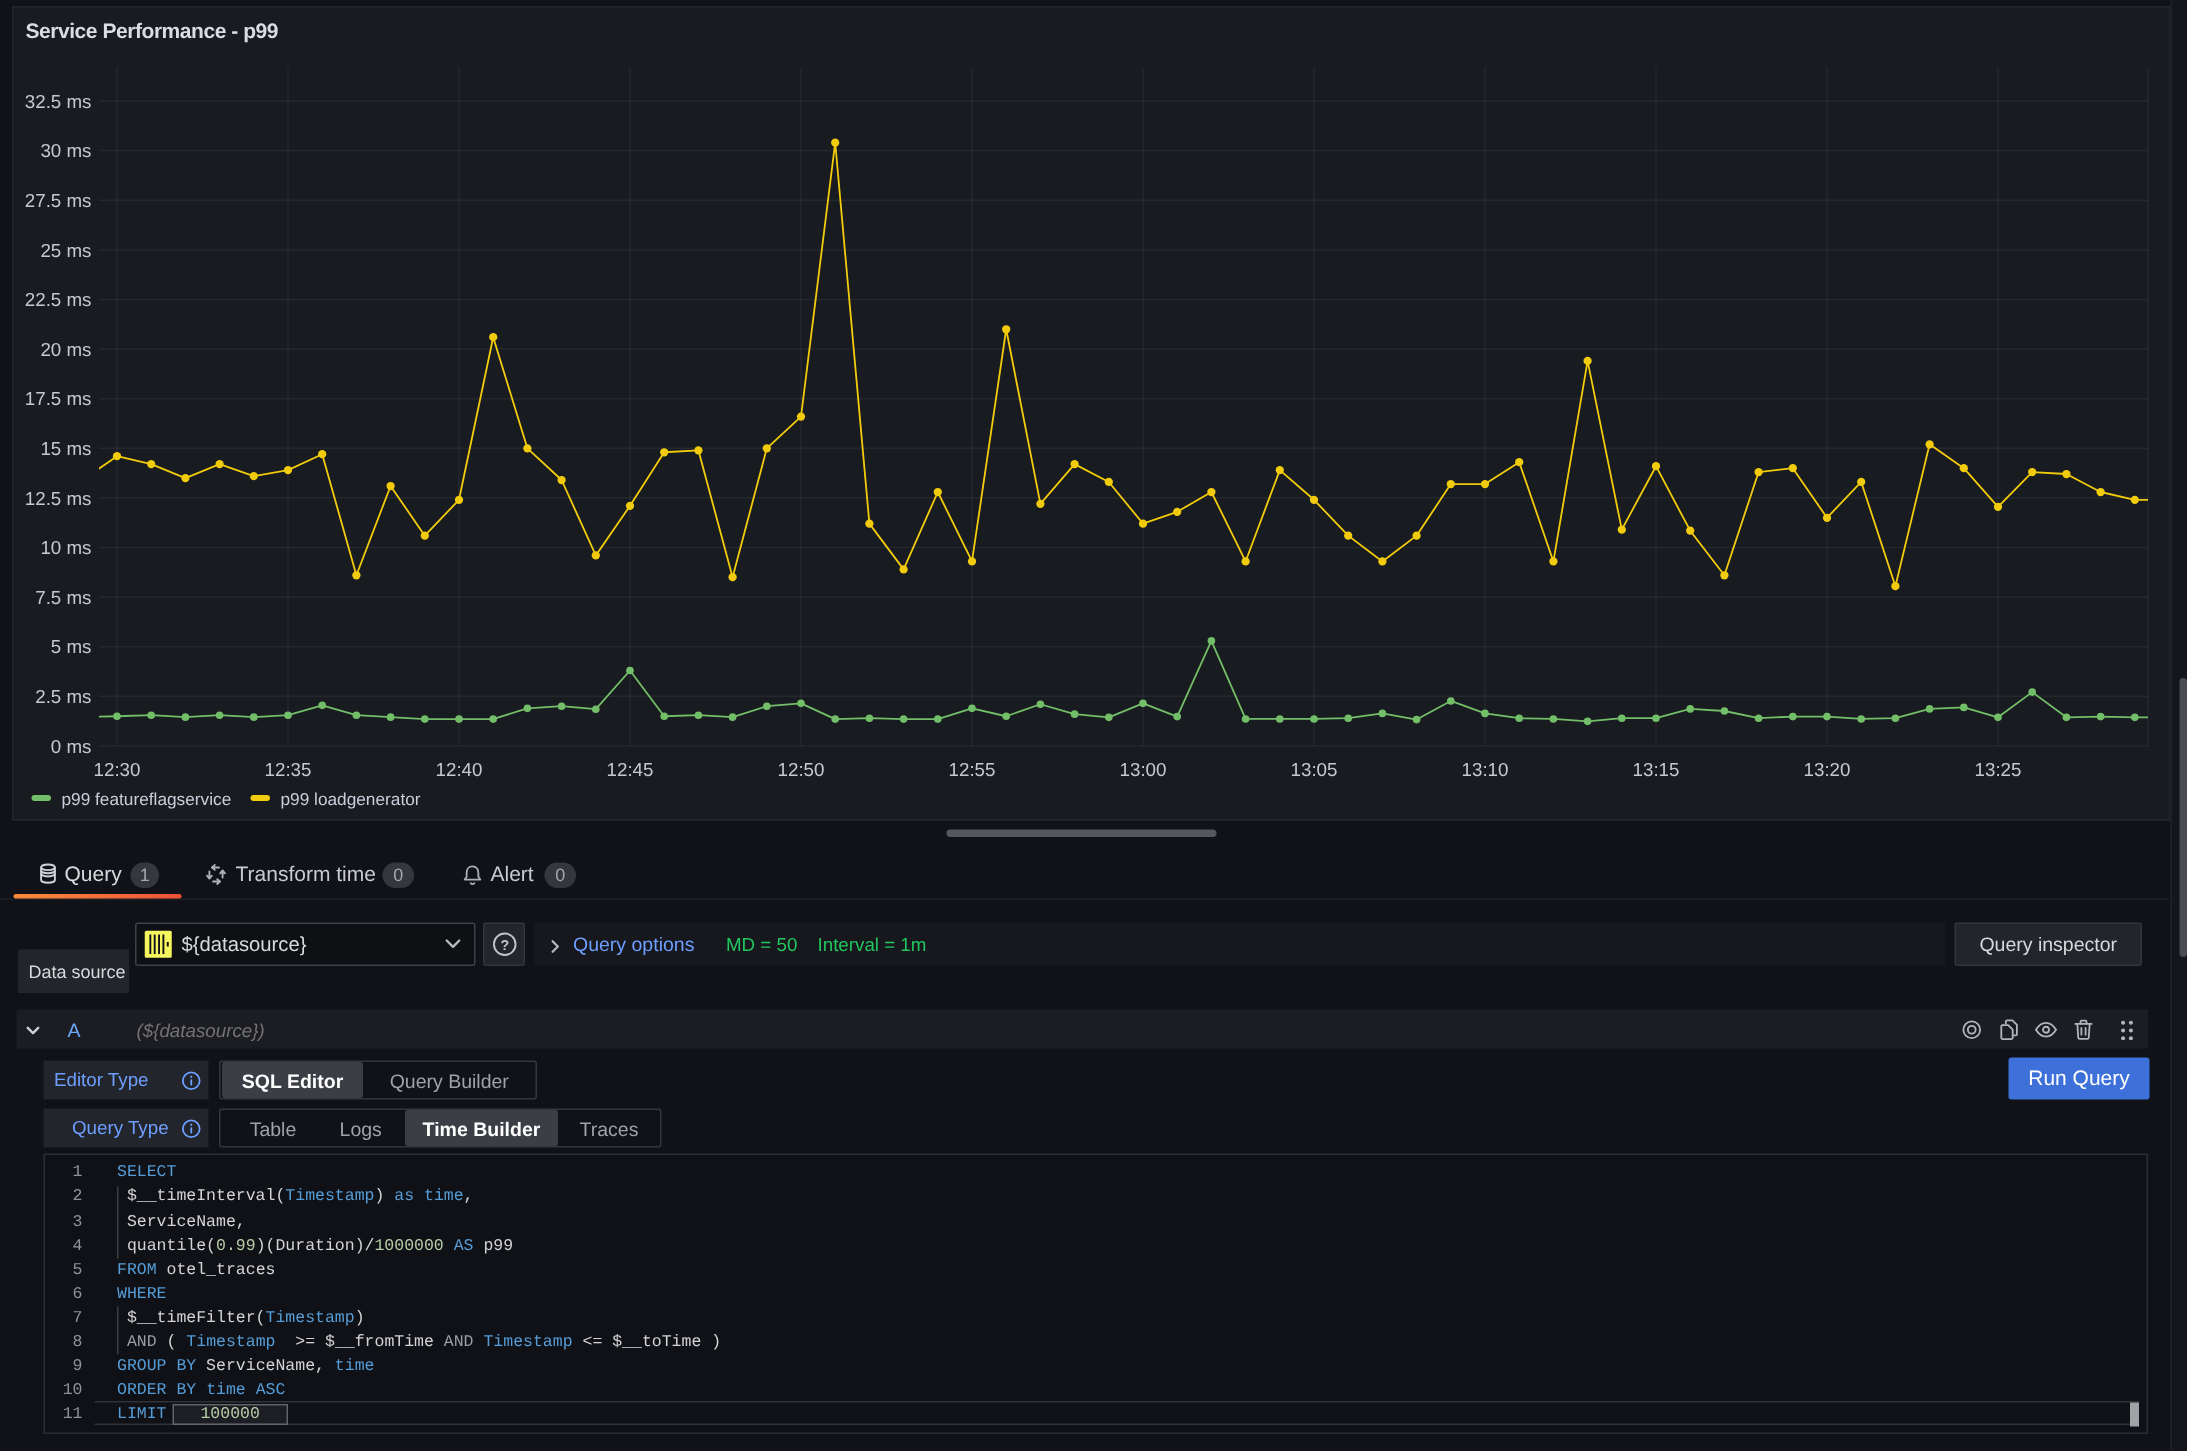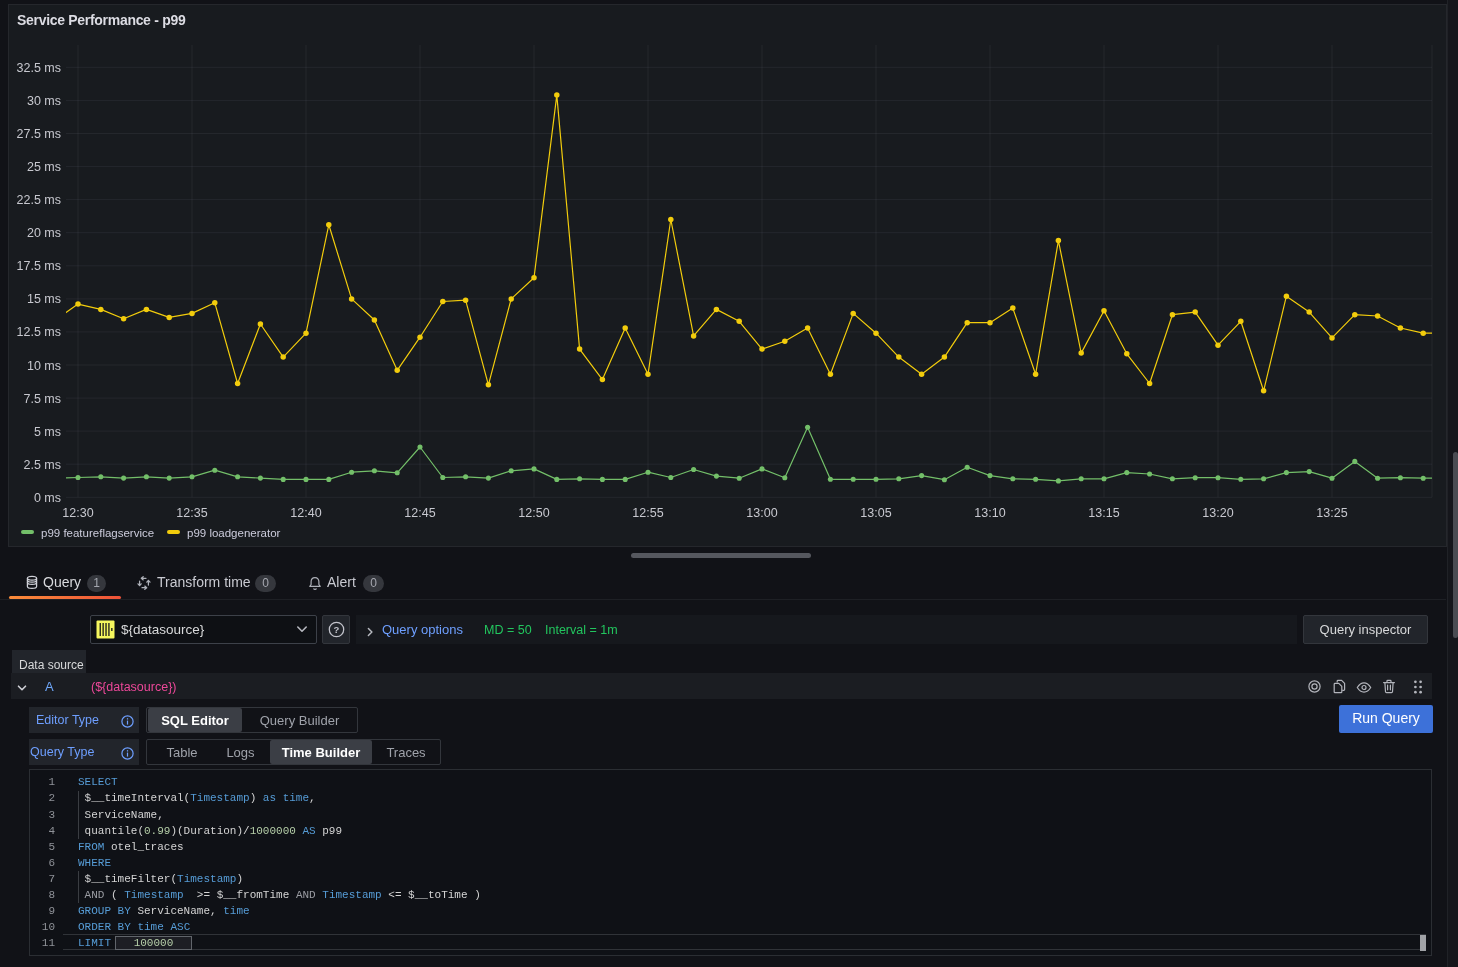--- a/index.html
+++ b/index.html
@@ -253,21 +253,21 @@
       <g fill="none" stroke="#adb0b8" stroke-width="1.2" stroke-linejoin="round">
 <path d="M7 1.6 c-2.6 0-3.9 1.9-3.9 4.2 v2.7 l-1.3 1.9 h10.4 l-1.3-1.9 v-2.7 c0-2.3-1.3-4.2-3.9-4.2 z"></path>
 <path d="M5.6 12.3 a1.45 1.45 0 0 0 2.8 0"></path>
       </g>
     </svg></div>
 <div class="tabtxt" style="left:327px">Alert</div>
 <div class="badge" style="left:363px;width:21px">0</div>
 <div class="abs" style="left:0;top:599.3px;width:1446px;height:1px;background:#1e2025"></div>
 <div class="underline"></div>
 
-<div class="lbl" style="left:12px;top:650px;width:74px;height:29px;padding-left:7px;font-size:12px;white-space:nowrap">Data source</div>
+<div class="lbl" style="left:12px;top:633px;width:74px;height:29px;padding-left:7px;font-size:12px;white-space:nowrap">Data source</div>
 <div class="dd"></div>
 <div class="abs" style="left:96px;top:620px"><svg width="19" height="19" viewBox="0 0 19 19">
       <rect x="0.5" y="0.5" width="18" height="18" rx="1" fill="#F6F75E"></rect>
 <g fill="#101117">
         <rect x="3.6" y="3" width="1.25" height="13"></rect>
         <rect x="6.5" y="3" width="1.25" height="13"></rect>
 <rect x="9.4" y="3" width="1.25" height="13"></rect>
         <rect x="12.3" y="3" width="1.25" height="13"></rect>
 <rect x="15.2" y="8" width="1.3" height="3"></rect>
       </g>
@@ -289,21 +289,21 @@
 <div class="abs" style="left:382px;top:622px;font-size:13px;font-weight:500;color:#6e9fff">Query options</div>
 <div class="abs sm" style="left:484px;top:622.5px">MD = 50</div>
 <div class="abs sm" style="left:545px;top:622.5px">Interval = 1m</div>
 <div class="qi">Query inspector</div>
 
 <div class="rowA"></div>
 <div class="abs" style="left:16px;top:680px"><svg width="12" height="12" viewBox="0 0 12 12">
       <path d="M2.5 4.2 L6 7.7 L9.5 4.2" fill="none" stroke="#cfd0d6" stroke-width="1.6" stroke-linecap="round" stroke-linejoin="round"></path>
     </svg></div>
 <div class="abs" style="left:45px;top:679px;font-size:13px;font-weight:500;color:#6ea6f9">A</div>
-<div class="abs" style="left:91px;top:679.5px;font-size:12.5px;color:#ec4899">(${datasource})</div>
+<div class="abs" style="left:91px;top:679.5px;font-size:12.5px;font-style:italic;color:#737373">(${datasource})</div>
 <div class="abs" style="left:1307px;top:679px"><svg width="15" height="15" viewBox="0 0 15 15">
       <g fill="none" stroke="#b3b5bc" stroke-width="1.2">
 <circle cx="7.5" cy="7.5" r="5.6"></circle>
         <circle cx="7.5" cy="7.5" r="2.6"></circle>
       </g>
     </svg></div>
 <div class="abs" style="left:1332px;top:679px"><svg width="15" height="15" viewBox="0 0 15 15">
       <g fill="none" stroke="#b3b5bc" stroke-width="1.2" stroke-linejoin="round">
 <path d="M5.2 3.6 v-1.5 a0.8 0.8 0 0 1 .8-.8 h3.6 l3 3 v6.2 a0.8 0.8 0 0 1 -.8.8 h-1.6"></path>
 <path d="M2.2 5.2 a0.8 0.8 0 0 1 .8-.8 h3.8 l3 3 v5.5 a0.8 0.8 0 0 1 -.8.8 h-6 a0.8 0.8 0 0 1 -.8-.8 z"></path>
@@ -337,21 +337,21 @@
 <div class="lbl bluelbl" style="left:29px;top:707px;width:110px;height:26px;padding-left:7px">Editor Type</div>
 <div class="abs" style="left:121px;top:713.5px"><svg width="13" height="13" viewBox="0 0 13 13">
       <circle cx="6.5" cy="6.5" r="5.6" fill="none" stroke="#6e9fff" stroke-width="1.2"></circle>
       <rect x="5.9" y="5.6" width="1.2" height="4" fill="#6e9fff"></rect>
       <rect x="5.9" y="3.2" width="1.2" height="1.3" fill="#6e9fff"></rect>
     </svg></div>
 <div class="tgl" style="left:146px;top:707px;width:212px"></div>
 <div class="tglsel" style="left:148px;top:708px;width:94px;font-weight:700">SQL Editor</div>
 <div class="tglit" style="left:242px;top:708px;width:115px">Query Builder</div>
 
-<div class="lbl bluelbl" style="left:29px;top:739px;width:110px;height:26px;padding-left:1px">Query Type</div>
+<div class="lbl bluelbl" style="left:29px;top:739px;width:110px;height:26px;padding-left:19px">Query Type</div>
 <div class="abs" style="left:121px;top:745.5px"><svg width="13" height="13" viewBox="0 0 13 13">
       <circle cx="6.5" cy="6.5" r="5.6" fill="none" stroke="#6e9fff" stroke-width="1.2"></circle>
       <rect x="5.9" y="5.6" width="1.2" height="4" fill="#6e9fff"></rect>
       <rect x="5.9" y="3.2" width="1.2" height="1.3" fill="#6e9fff"></rect>
     </svg></div>
 <div class="tgl" style="left:146px;top:739px;width:295px"></div>
 <div class="tglit" style="left:147px;top:740px;width:70px">Table</div>
 <div class="tglit" style="left:214px;top:740px;width:53px">Logs</div>
 <div class="tglsel" style="left:270px;top:740px;width:102px;font-weight:700">Time Builder</div>
 <div class="tglit" style="left:372px;top:740px;width:68px">Traces</div>

